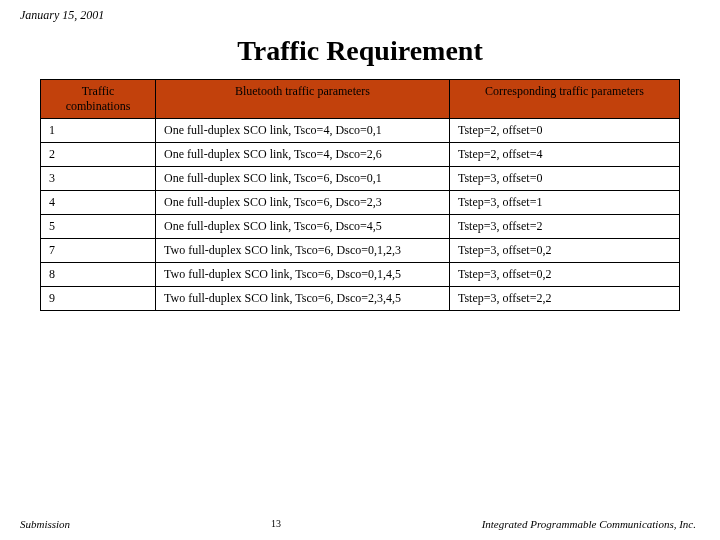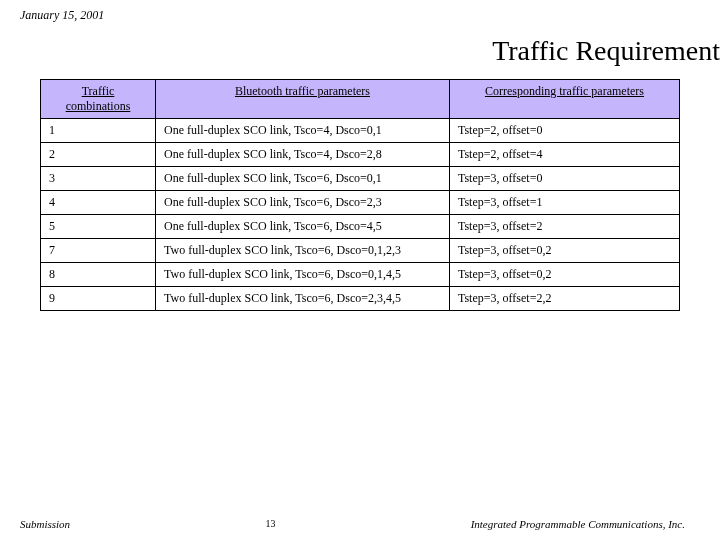--- a/index.html
+++ b/index.html
@@ -13,55 +13,54 @@
       overflow: hidden;
     }
     .header-bar {
       display: flex;
       justify-content: space-between;
       padding: 8px 20px 4px 20px;
       font-size: 12px;
       font-style: italic;
     }
     .page-title {
-      text-align: right;
+      text-align: center;
       font-size: 28px;
-      font-weight: normal;
+      font-weight: bold;
       padding: 8px 0 12px 0;
       font-family: Times New Roman, serif;
     }
     .table-container {
       padding: 0 40px;
     }
     table {
       width: 100%;
       border-collapse: collapse;
       font-size: 12px;
     }
     table th, table td {
       border: 1px solid #000;
       padding: 4px 8px;
       vertical-align: top;
     }
     table thead th {
       font-weight: normal;
-      background: #c4b5fd;
-      text-decoration: underline;
+      background: #c2410c;
     }
     .footer-bar {
       display: flex;
       justify-content: space-between;
       align-items: flex-start;
       padding: 8px 20px 4px 20px;
       font-size: 11px;
       font-style: italic;
       position: absolute;
       bottom: 6px;
       left: 0;
-      right: 15px;
+      right: 4px;
       margin-top: 36px;
     }
     .footer-page {
       font-style: normal;
       font-size: 10px;
     }
   </style>
 </head>
 <body>
 
@@ -81,21 +80,21 @@
       </tr>
     </thead>
     <tbody id="table-body">
     <tr>
           <td>1</td>
           <td>One full-duplex SCO link, Tsco=4, Dsco=0,1</td>
           <td>Tstep=2, offset=0</td>
         </tr>
         <tr>
           <td>2</td>
-          <td>One full-duplex SCO link, Tsco=4, Dsco=2,8</td>
+          <td>One full-duplex SCO link, Tsco=4, Dsco=2,6</td>
           <td>Tstep=2, offset=4</td>
         </tr>
         <tr>
           <td>3</td>
           <td>One full-duplex SCO link, Tsco=6, Dsco=0,1</td>
           <td>Tstep=3, offset=0</td>
         </tr>
         <tr>
           <td>4</td>
           <td>One full-duplex SCO link, Tsco=6, Dsco=2,3</td>

